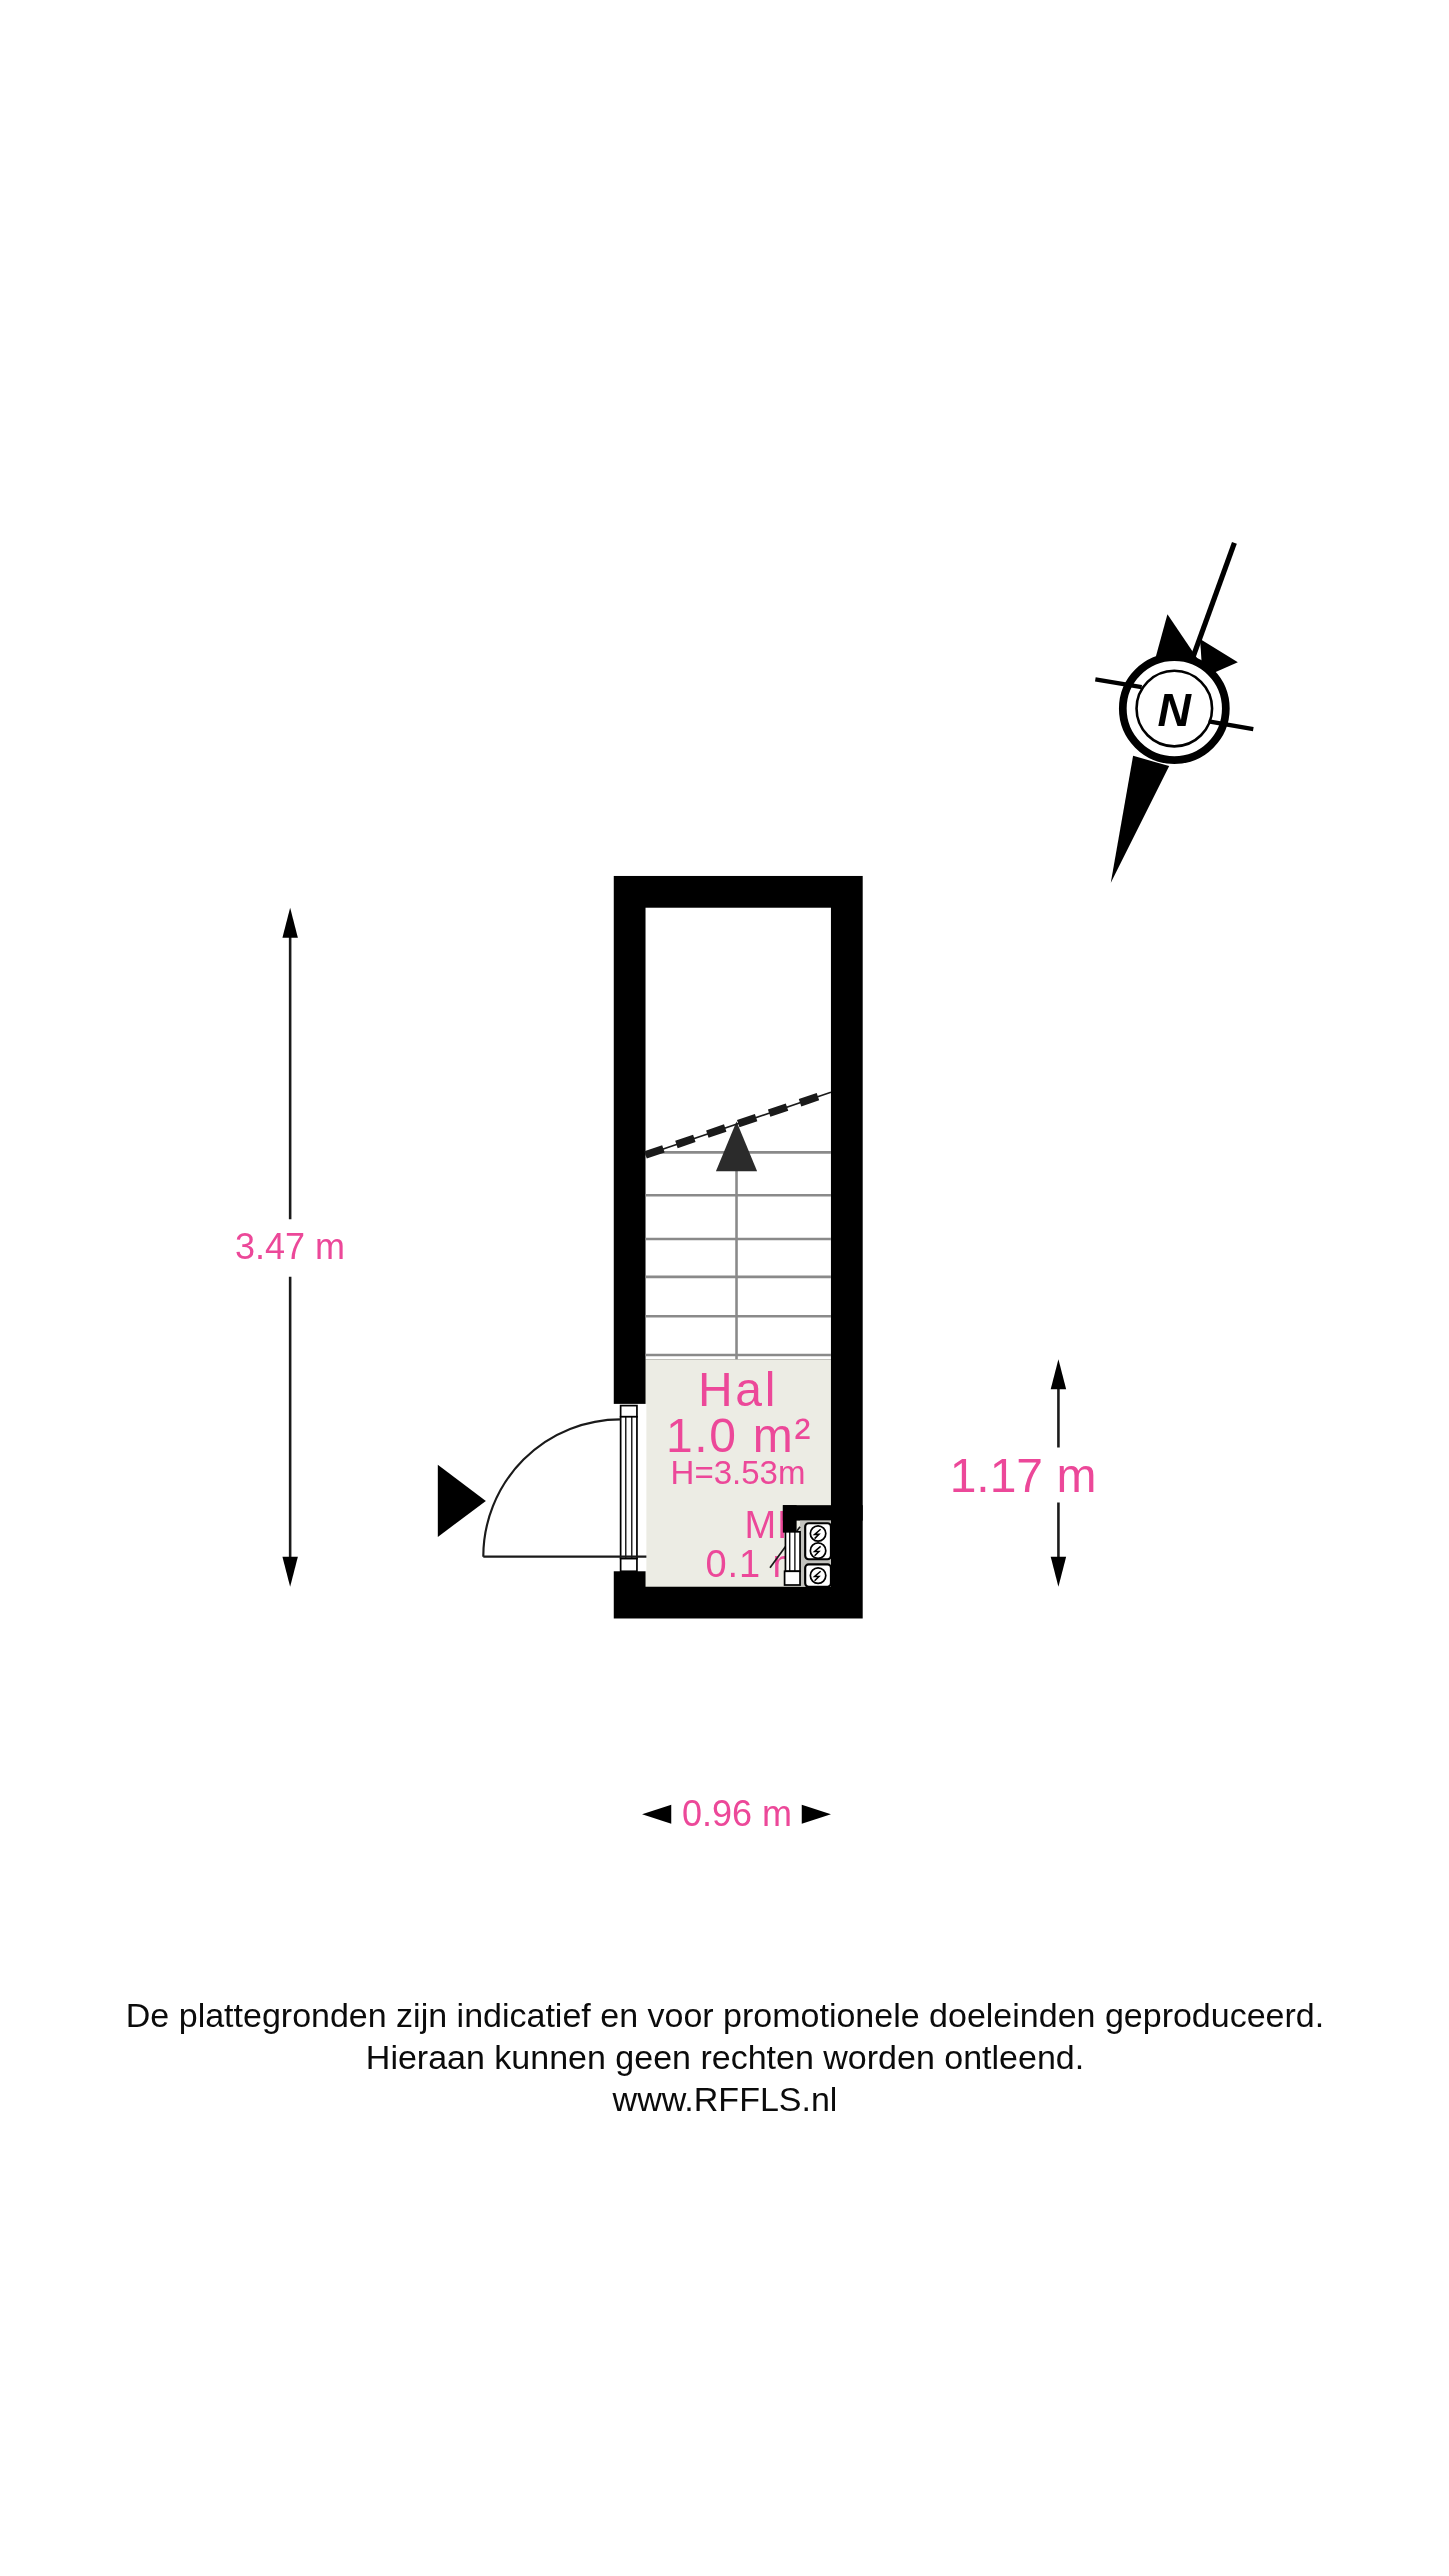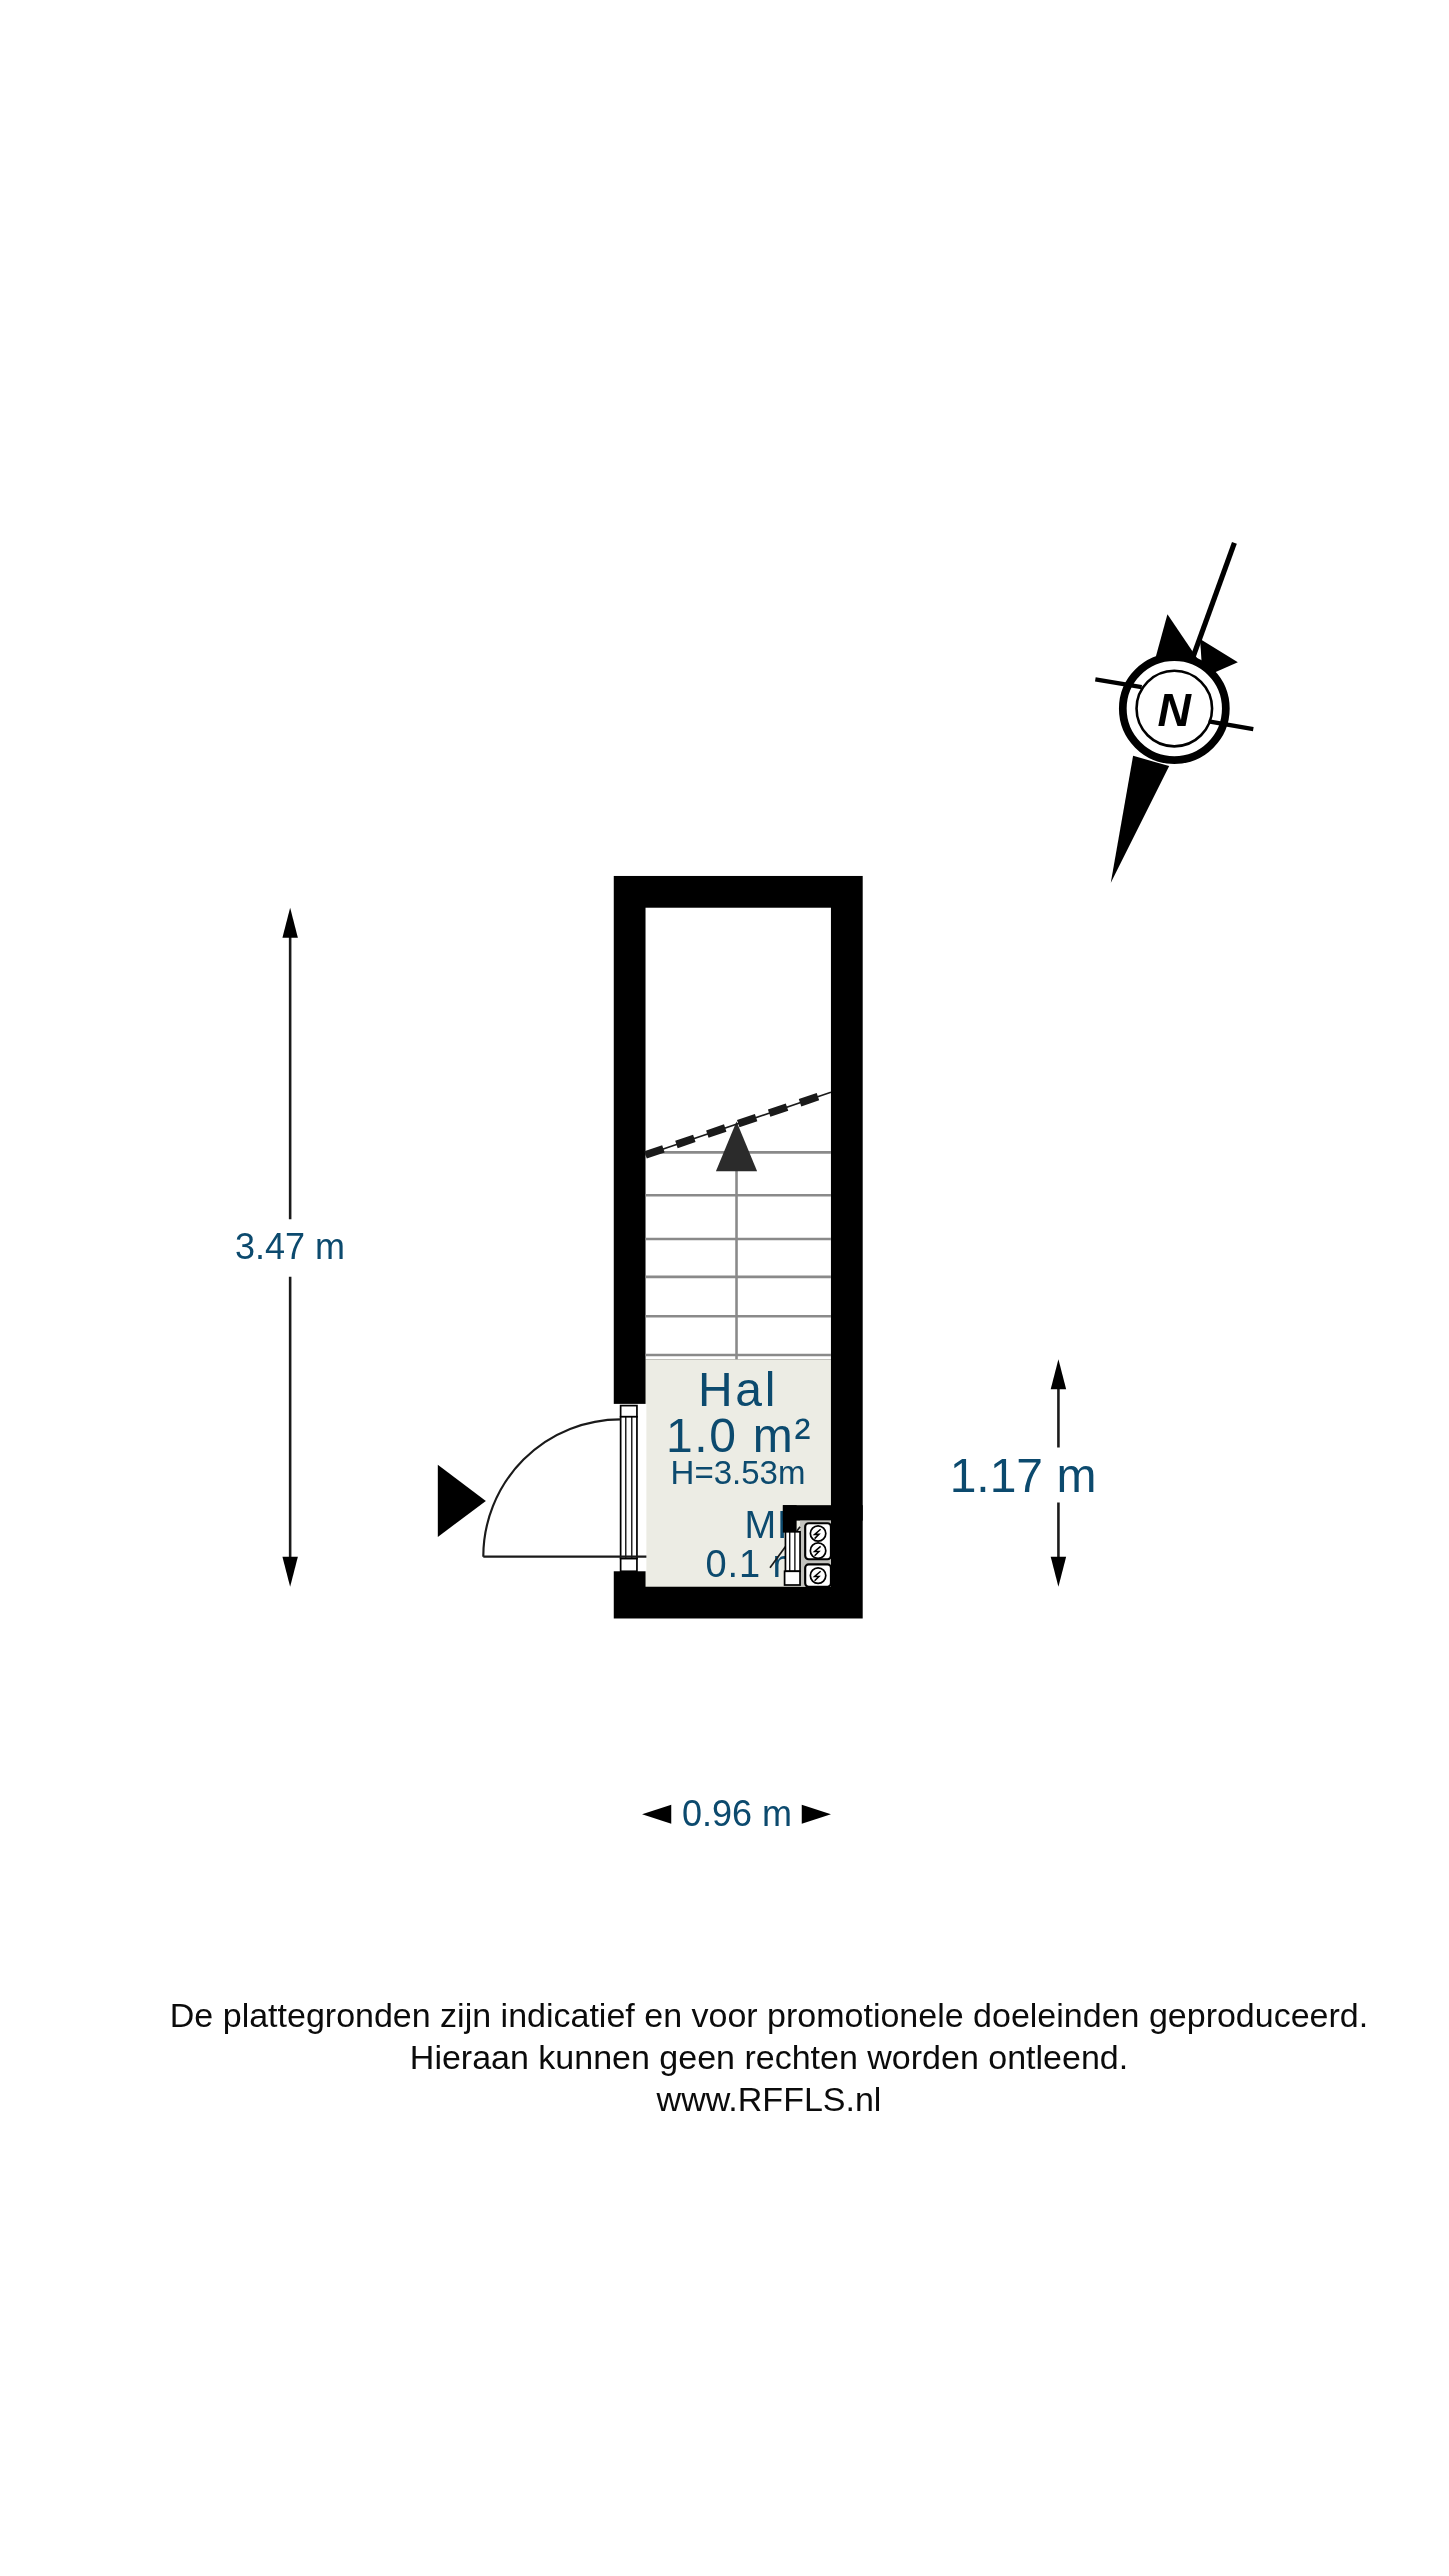--- a/index.html
+++ b/index.html
@@ -1,34 +1,34 @@
 <!DOCTYPE html>
 <html style="font-size:13.7px"><head>
 <meta charset="utf-8">
 <style>
   html,body{margin:0;padding:0;background:#ffffff;}
   .page{position:relative;width:1449px;height:2576px;background:#ffffff;overflow:hidden;
         font-family:"Liberation Sans",sans-serif;color:#000;}
   svg.layer{position:absolute;left:0;top:0;}
   .z1{z-index:1}.z3{z-index:3}
-  .lbl{position:absolute;transform:translate(-50%,-50%);white-space:nowrap;color:#0c4a6e;z-index:2;}
+  .lbl{position:absolute;transform:translate(-50%,-50%);white-space:nowrap;color:#ec4899;z-index:2;}
   .title-line{position:absolute;transform:translate(-50%,-50%);white-space:nowrap;
               font-weight:bold;font-size:52px;letter-spacing:0.9px;color:#111;z-index:2;}
   .t1{left:692px;top:487px;}
   .t2{left:692px;top:550px;}
   .hal-name   {left:738px;top:1389px;font-size:48px;letter-spacing:2.6px;}
   .hal-area   {left:739px;top:1435px;font-size:48px;letter-spacing:1.7px;}
   .hal-height {left:738px;top:1473px;font-size:33px;}
   .mk-name    {left:774px;top:1525px;font-size:38px;letter-spacing:0.9px;}
   .mk-area    {left:762px;top:1564px;font-size:38px;letter-spacing:0.9px;}
   .dim-left   {left:290px;top:1247px;font-size:36px;background:#fff;padding:0 3.4px;}
   .dim-right  {left:1023px;top:1475px;font-size:48px;background:#fff;padding:0 3.4px;}
   .dim-bottom {left:737px;top:1814px;font-size:36px;}
   .footer-line{position:absolute;transform:translate(-50%,-50%);white-space:nowrap;
-               font-size:34px;color:#0b0b0b;z-index:2;margin-left:44px;}
+               font-size:34px;color:#0b0b0b;z-index:2;}
   .f1{left:725px;top:2015px;}
   .f2{left:725px;top:2057px;}
   .f3{left:725px;top:2099px;}
 </style>
 </head>
 <body>
 
 <div class="page">
 
   <svg class="layer z1" width="1449" height="2576" viewBox="0 0 1688 3000">

